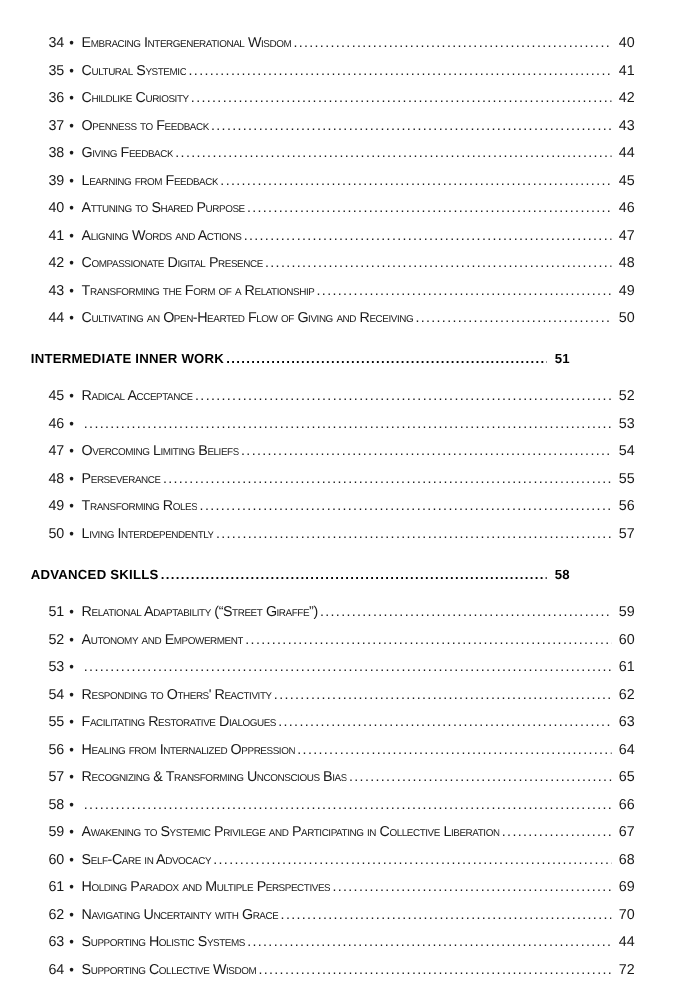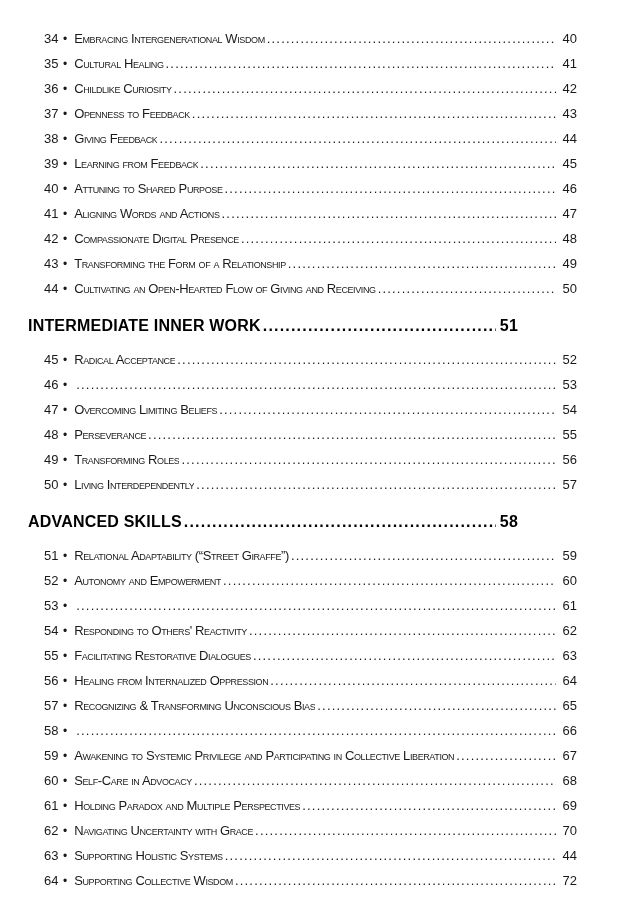--- a/index.html
+++ b/index.html
@@ -27,21 +27,21 @@
     align-items: baseline;
     height: 25px;
     line-height: 25px;
     white-space: nowrap;
   }
   .row.entry {
     padding-left: 16px;
     font-size: 13px;
   }
   .row.heading {
-    font-size: 16px;
+    font-size: 12px;
     font-weight: bold;
     color: #000000;
     height: 26px;
     line-height: 26px;
     margin: 12px 0 8px 0;
     padding-right: 59px;
     letter-spacing: 0.2px;
   }
   .num {
     flex: none;
@@ -88,21 +88,21 @@
       <div class="row entry">
         <span class="num">34</span>
         <span class="bullet">•</span>
         <span class="title">Embracing Intergenerational Wisdom</span>
         <span class="leader"></span>
         <span class="pagenum">40</span>
       </div>
       <div class="row entry">
         <span class="num">35</span>
         <span class="bullet">•</span>
-        <span class="title">Cultural Healing</span>
+        <span class="title">Cultural Systemic</span>
         <span class="leader"></span>
         <span class="pagenum">41</span>
       </div>
       <div class="row entry">
         <span class="num">36</span>
         <span class="bullet">•</span>
         <span class="title">Childlike Curiosity</span>
         <span class="leader"></span>
         <span class="pagenum">42</span>
       </div>

